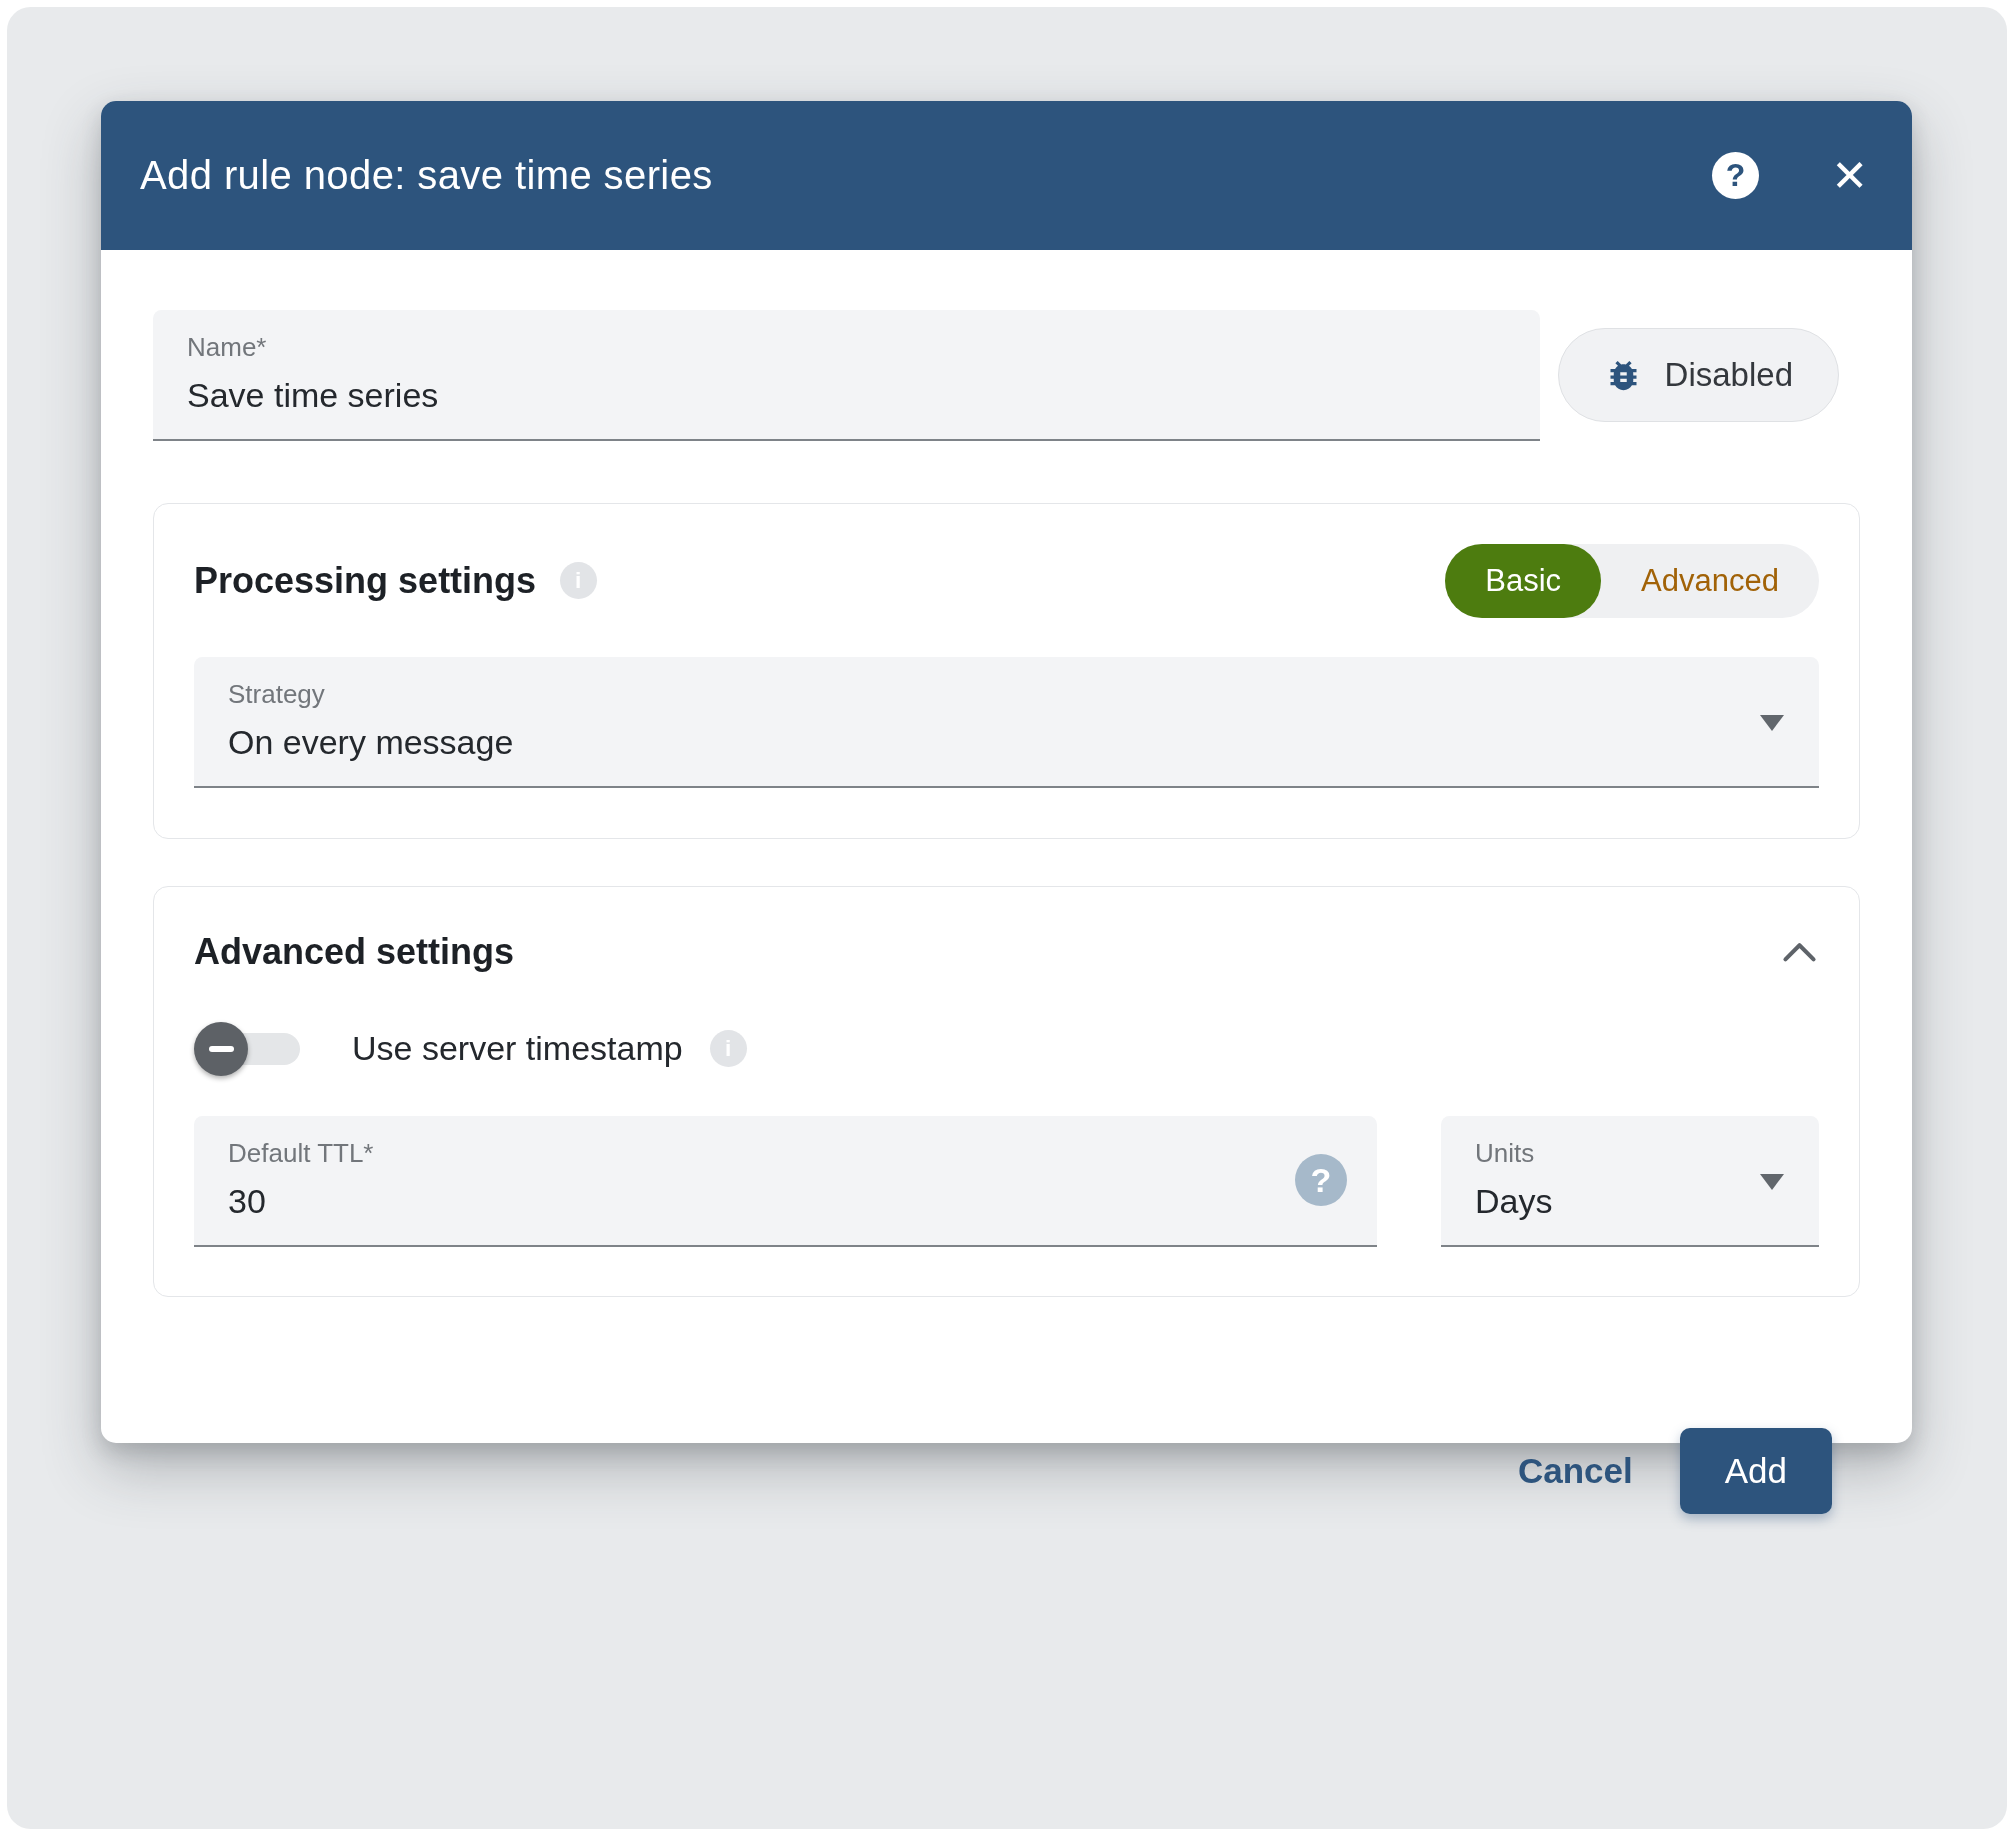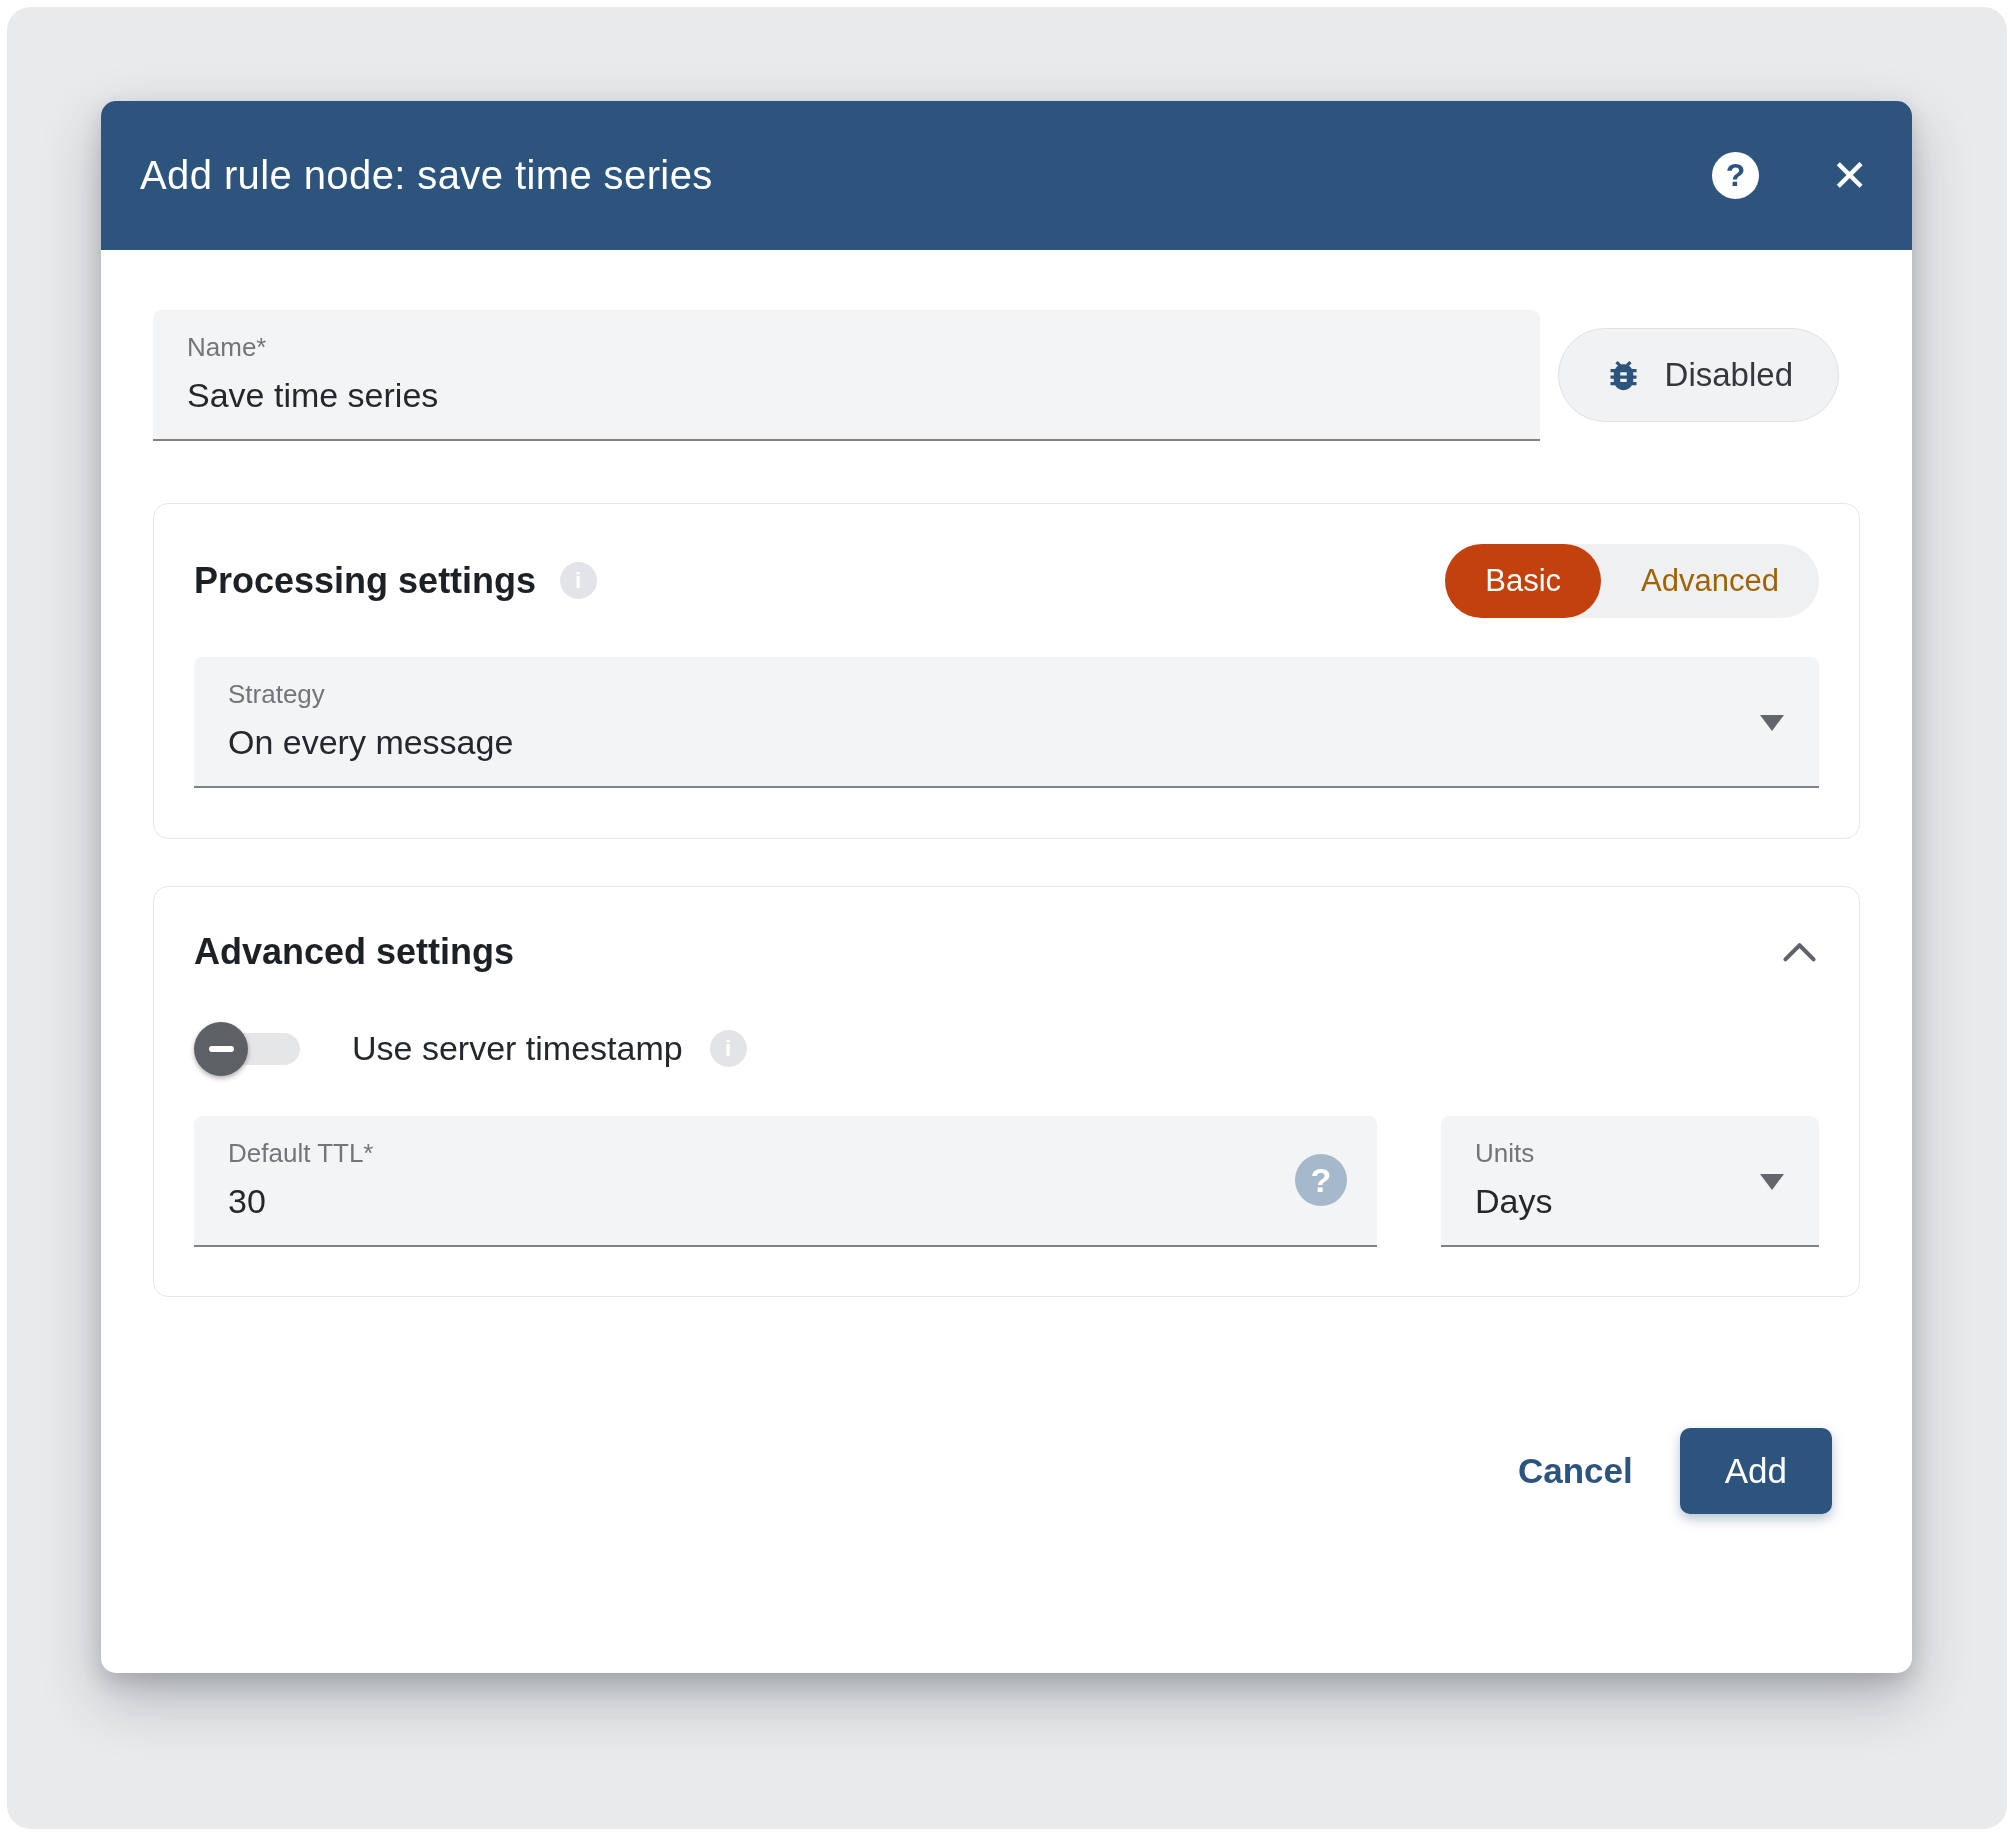--- a/index.html
+++ b/index.html
@@ -5,21 +5,21 @@
   * { box-sizing: border-box; margin: 0; padding: 0; }
   html,body { width: 2014px; height: 1835px; background: #ffffff; }
   body { font-family: "Liberation Sans", "DejaVu Sans", sans-serif; overflow: hidden; }
 
   .backdrop {
     position: absolute; left: 6.7px; top: 6.7px; width: 2000px; height: 1822px;
     background: #E8EAEC; border-radius: 23.5px;
   }
 
   .dialog {
-    position: absolute; left: 101px; top: 101px; width: 1811px; height: 1572px;
+    position: absolute; left: 101px; top: 101px; width: 1811px; height: 1342px;
     background: #ffffff; border-radius: 15px;
     box-shadow: 0 25px 59px rgba(50,55,62,.30), 0 8.4px 20px rgba(50,55,62,.18);
     display: flex; flex-direction: column;
   }
 
   
   .dlg-header {
     height: 149px; flex: 0 0 149px; background: #2D547D; border-radius: 15px 15px 0 0;
     display: flex; align-items: center; padding: 0 44px 0 39px;
   }
@@ -76,21 +76,21 @@
     margin-left: 23.5px; cursor: pointer;
   }
   .card-header .spacer { flex: 1; }
 
   
   .mode-toggle { display: flex; background: #EFF0F2; border-radius: 44px; height: 74px; align-items: stretch; }
   .mode-chip {
     display: flex; align-items: center; padding: 0 40px; font-size: 31px; border-radius: 44px;
     cursor: pointer;
   }
-  .mode-chip.selected { background: #c2410c; color: #ffffff; font-weight: 500; }
+  .mode-chip.selected { background: #4d7c0f; color: #ffffff; font-weight: 500; }
   .mode-chip.unselected { color: #a16207; }
 
   .strategy-field { margin-top: 39px; cursor: pointer; }
 
   
   .chevron-btn { cursor: pointer; display: flex; align-items: center; }
   .ts-row { display: flex; align-items: center; margin-top: 49px; }
   .switch { position: relative; width: 109px; height: 54px; flex: 0 0 109px; cursor: pointer; }
   .switch .track { position: absolute; left: 6.7px; right: 3.4px; top: 11px; height: 32px; border-radius: 16px; background: #E4E6E8; }
   .switch .thumb {

